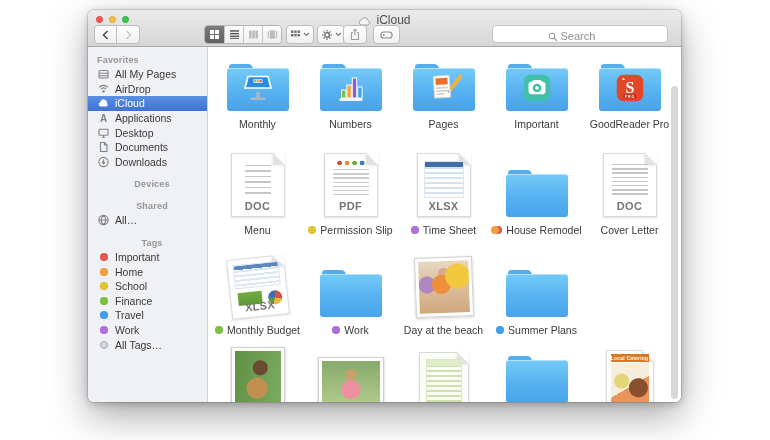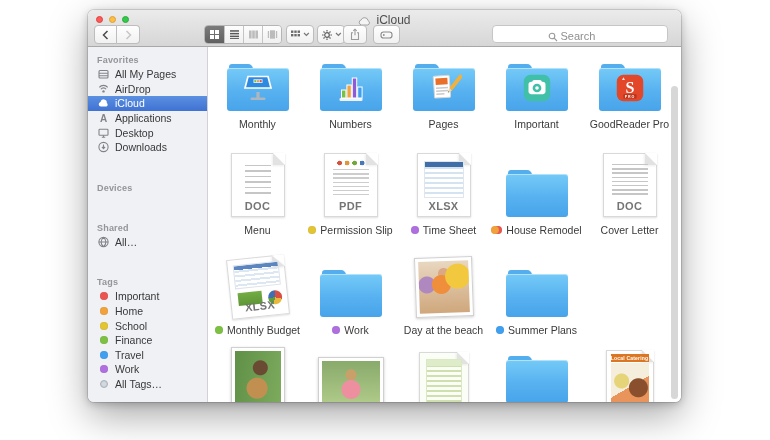--- a/index.html
+++ b/index.html
@@ -45,21 +45,21 @@
   .search { left:404px; width:176px; height:18px; background:#fff; border:1px solid #c6c6c6;
     border-radius:4px; display:flex; align-items:flex-end; justify-content:center; gap:3px; }
   .search input { border:none; outline:none; background:transparent; width:52px;
     font-size:11px; color:#666; font-family:"Liberation Sans", sans-serif; }
   .search input::placeholder { color:#8f8f8f; }
 
   
   .sidebar { position:absolute; top:37px; left:0; width:120px; bottom:0;
     background:#f0f1f4; border-right:1px solid #d2d2d4; padding-top:5px; overflow:hidden; }
   .sec-h { font-size:9px; font-weight:bold; color:#94949b; padding:3px 0 2px 9px; letter-spacing:.2px; }
-  .sec-h.gap { margin-top:25px; }
+  .sec-h.gap { margin-top:7px;text-align:center; }
   .side-item { height:14.6px; display:flex; align-items:center; gap:5px; padding-left:9px;
     font-size:10.5px; color:#38383a; cursor:default; }
   .side-item .ic { width:13px; height:12px; display:flex; align-items:center; justify-content:center;
     color:#82828a; flex:0 0 13px; }
   .side-item.sel { background:linear-gradient(#5b90e2,#3f72d2); color:#fff; }
   .side-item.sel .ic { color:#fff; }
   .sdot { width:8px; height:8px; border-radius:50%; box-shadow:inset 0 0 1px rgba(0,0,0,.25); }
   .sdot.outline { border:1px solid #aab2bd; background:#d3d9e0; }
 
   
@@ -343,20 +343,31 @@
               <path d="M4.3 10.3h3.4M6 8.3v2"></path>
             </g>
           </svg>
         </span>
         <span>Desktop</span>
       </div>
       <div class="side-item">
         <span class="ic">
           <svg width="13" height="12" viewBox="0 0 12 12">
             <g stroke="currentColor" stroke-width="1.1" fill="none">
+              <path d="M3 1.5h4l2.5 2.5v6.5H3z"></path>
+              <path d="M7 1.5V4h2.5"></path>
+            </g>
+          </svg>
+        </span>
+        <span>Documents</span>
+      </div>
+      <div class="side-item">
+        <span class="ic">
+          <svg width="13" height="12" viewBox="0 0 12 12">
+            <g stroke="currentColor" stroke-width="1.1" fill="none">
               <circle cx="6" cy="6" r="4.6"></circle>
               <path d="M6 3.4v4M4.4 5.9L6 7.6l1.6-1.7"></path>
             </g>
           </svg>
         </span>
         <span>Downloads</span>
       </div>
       <div class="sec-h gap">Devices</div>
       <div class="sec-h gap">Shared</div>
       <div class="side-item">

